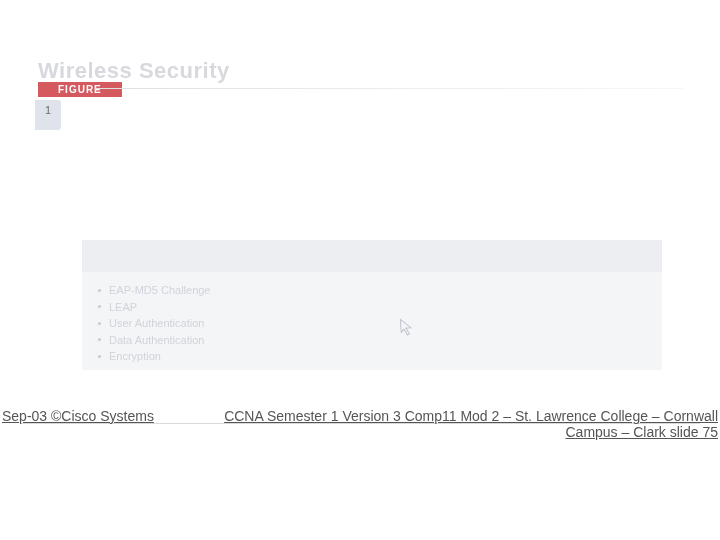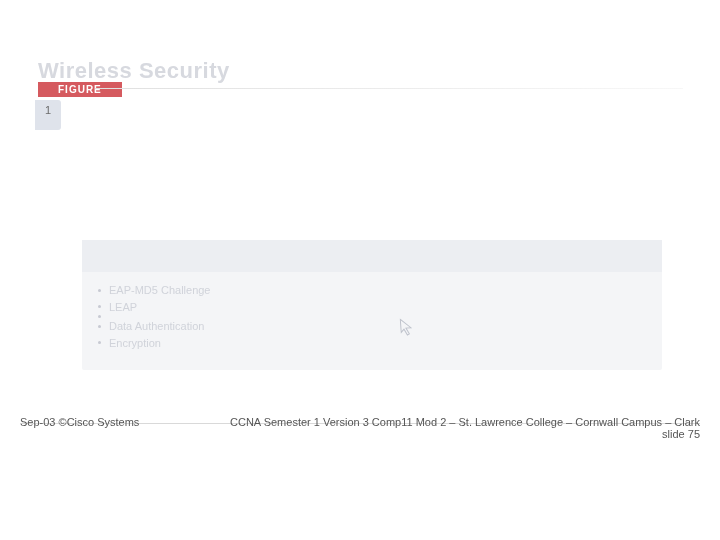--- a/index.html
+++ b/index.html
@@ -114,23 +114,24 @@
     right: 20px;
     height: 1px;
     background: #d9d9d9;
   }
   .footer {
     position: absolute;
     bottom: 12px;
     left: 0;
     right: 0;
     display: flex;
-    font-size: 11px;
+    font-size: 14px;
     color: #555555;
-    padding: 0 20px;
+    padding: 0 2px;
+    text-decoration: underline;
   }
   .footer-left {
     width: 200px;
   }
   .footer-center {
     flex: 1;
     text-align: right;
   }
 </style>
 </head>
@@ -154,20 +155,21 @@
       <div class="bullet-row">
         <span class="bullet-dot"></span>
         <span class="bullet-text">EAP-MD5 Challenge</span>
       </div>
       <div class="bullet-row">
         <span class="bullet-dot"></span>
         <span class="bullet-text">LEAP</span>
       </div>
       <div class="bullet-row">
         <span class="bullet-dot"></span>
+        <span class="bullet-text">User Authentication</span>
       </div>
       <div class="bullet-row">
         <span class="bullet-dot"></span>
         <span class="bullet-text">Data Authentication</span>
       </div>
       <div class="bullet-row">
         <span class="bullet-dot"></span>
         <span class="bullet-text">Encryption</span>
       </div>
     </div>

